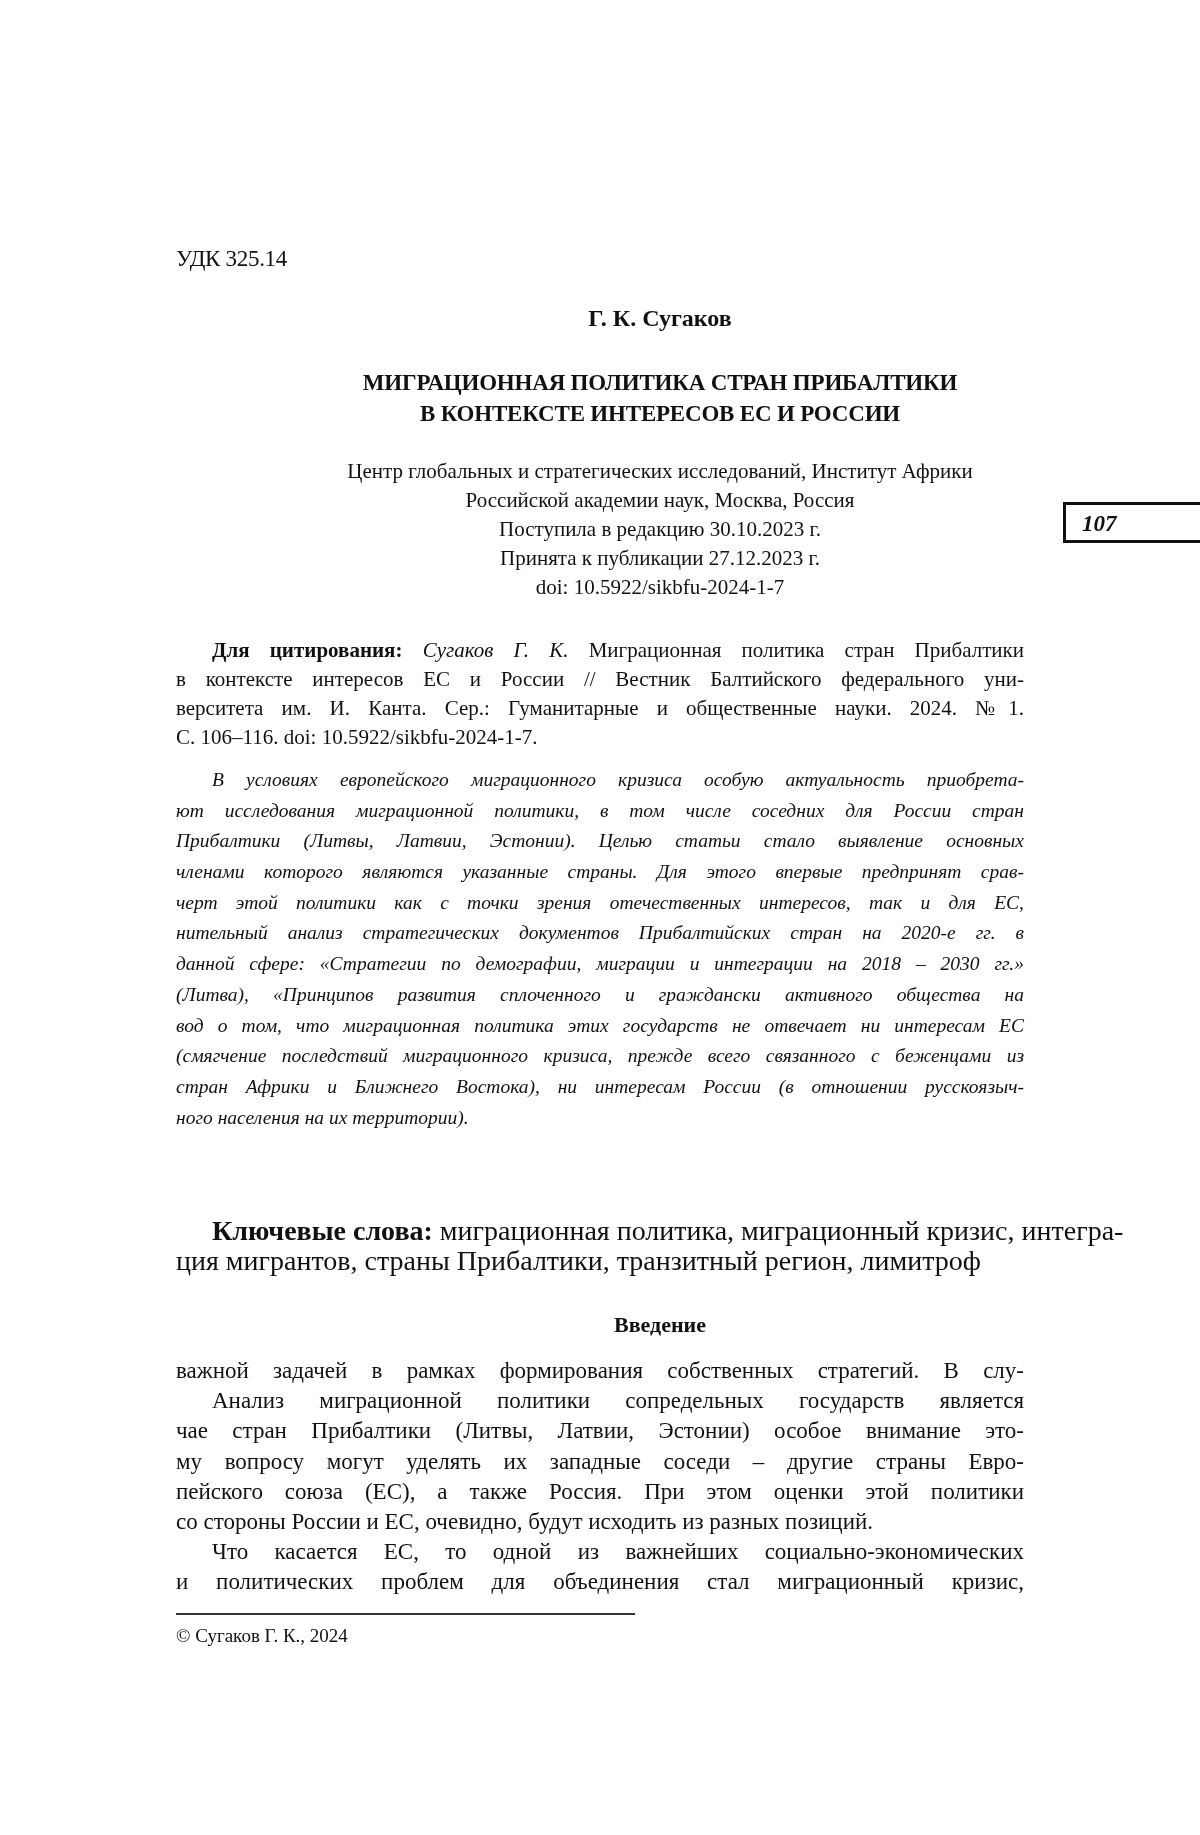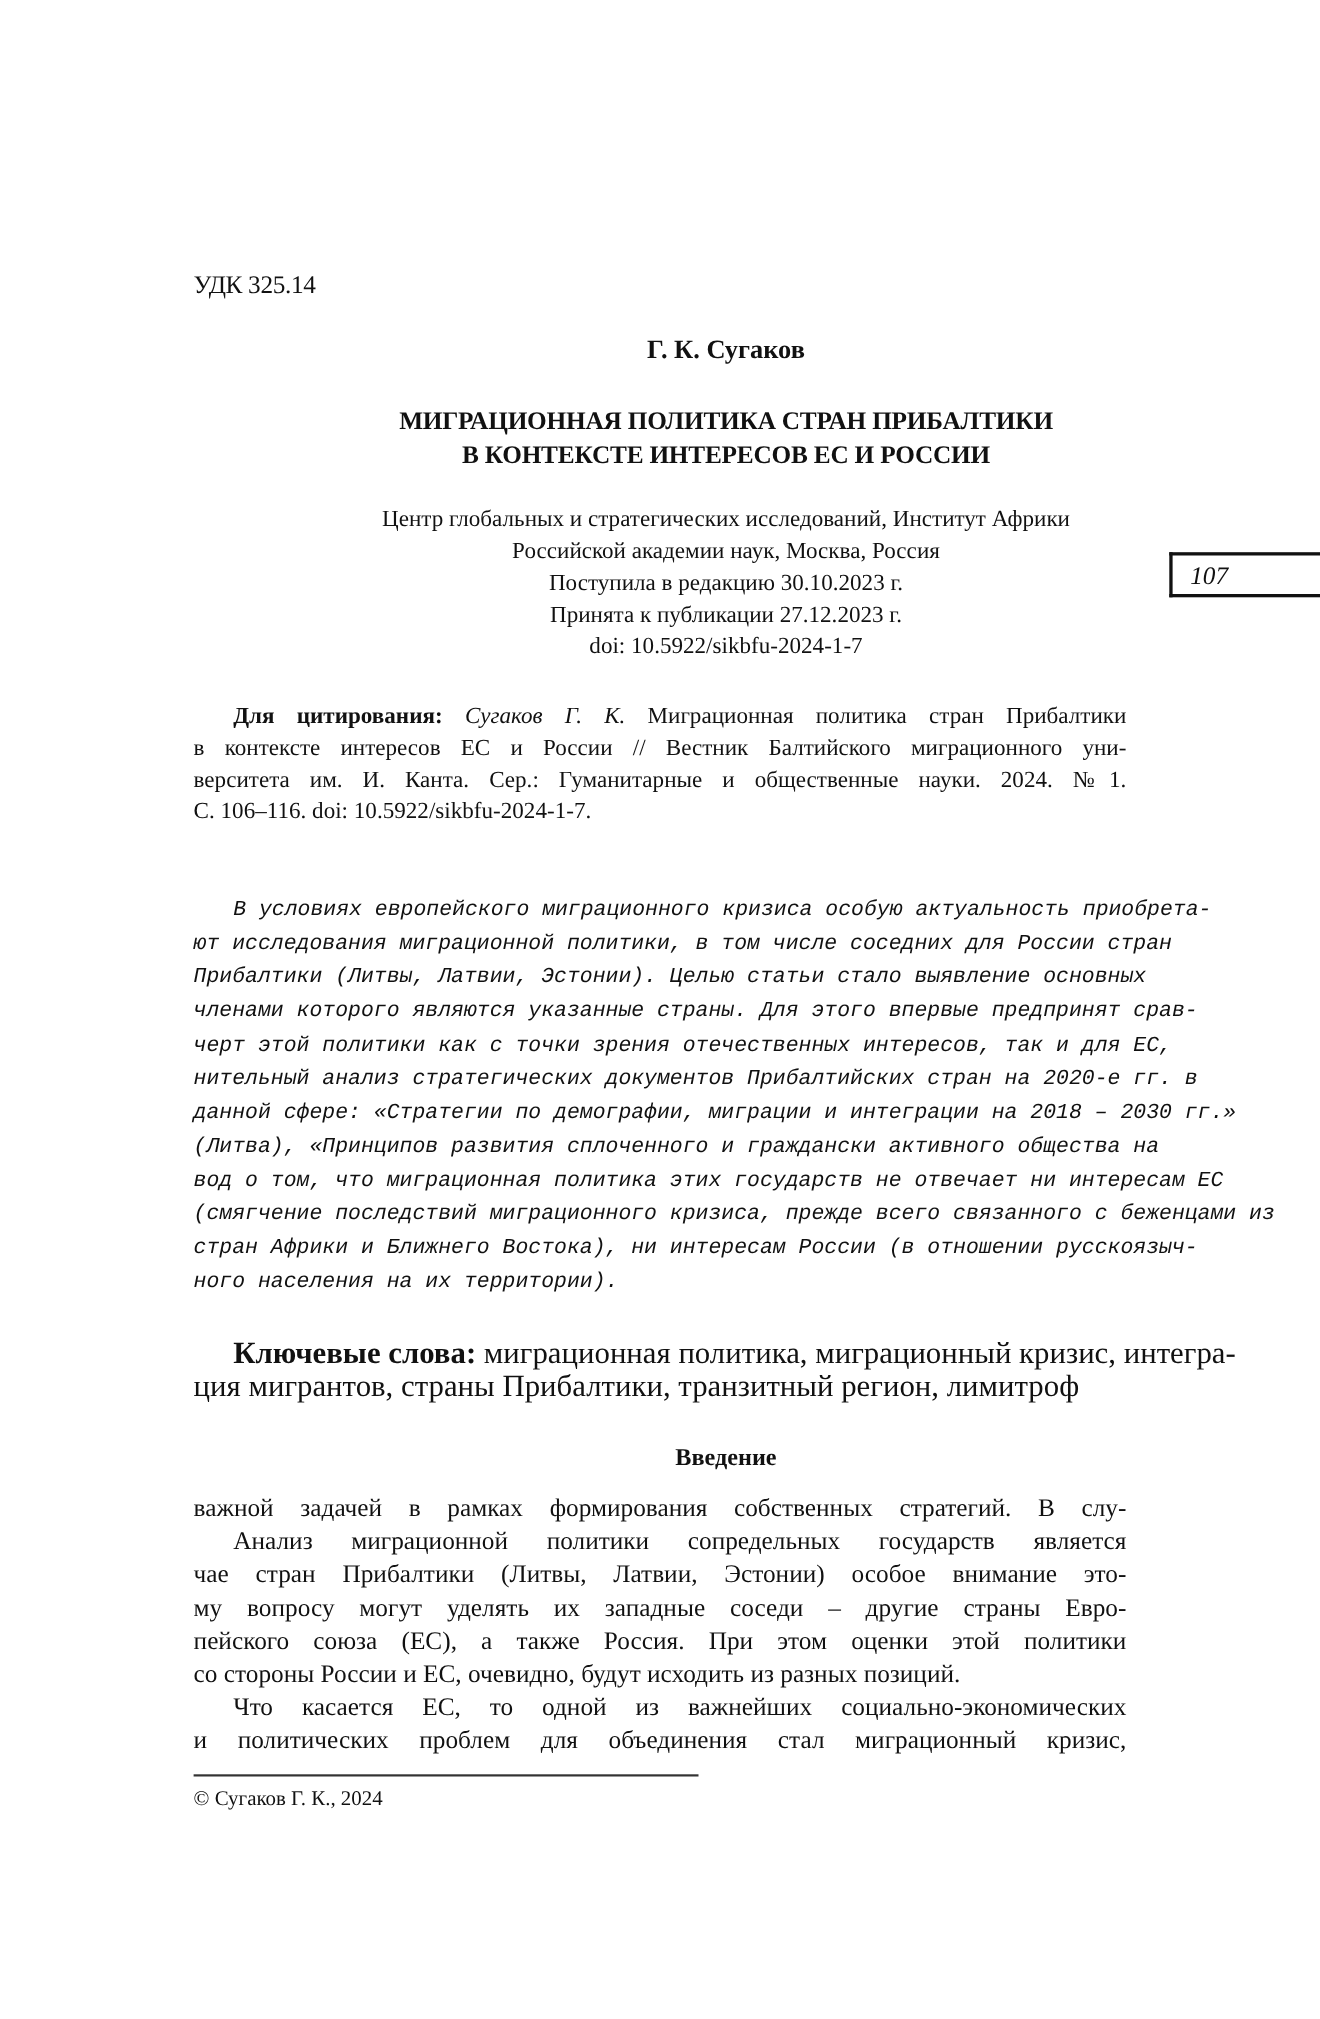--- a/index.html
+++ b/index.html
@@ -7,27 +7,27 @@
   .page { position: absolute; left: 0; top: 0; width: 1200px; height: 1835px; padding-left: 24px; }
   .ln { position: absolute; white-space: nowrap; font-family: "Liberation Serif", "DejaVu Serif", serif; }
   .udk { left: 176px; top: 246px; font-size: 23px; letter-spacing: -0.3px; }
   .author { left: 0; width: 1200px; top: 305px; text-align: center; font-size: 24px; font-weight: bold; padding-left: 0; }
   .author span { display: inline-block; margin-left: 120px; }
   .title { left: 0; width: 1200px; text-align: center; font-size: 23px; font-weight: bold; letter-spacing: -0.2px; }
   .title span { display: inline-block; margin-left: 120px; }
   .aff { left: 0; width: 1200px; text-align: center; font-size: 21px; }
   .aff span { display: inline-block; margin-left: 120px; }
   .pagenum { position: absolute; left: 1063px; top: 502px; width: 150px; height: 41px; border: 3px solid #111; box-sizing: border-box; border-right: none; }
-  .pagenum span { position: absolute; left: 16px; top: 6px; font-family: "Liberation Serif", serif; font-size: 23px; font-weight: normal; font-style: italic; }
+  .pagenum span { position: absolute; left: 16px; top: 6px; font-family: "Liberation Serif", serif; font-size: 23px; font-weight: bold; font-style: italic; }
   .para { position: absolute; left: 176px; width: 848px; font-family: "Liberation Serif", "DejaVu Serif", serif; text-align: justify; }
   .para .l { display: block; height: 29px; white-space: nowrap; text-align-last: justify; text-align: justify; }
   .para .l.last { text-align-last: left; }
   .cite { top: 636px; font-size: 21px; }
   .cite .l { height: 29px; line-height: 29px; }
-  .abstract { top: 812px; font-size: 19.5px; font-style: italic; font-family: Liberation Mono, monospace; }
+  .abstract { top: 765px; font-size: 19.5px; font-style: italic; }
   .abstract .l { height: 30.7px; line-height: 30.7px; }
   .kw { top: 1216px; font-size: 28px; }
   .kw .l { height: 30px; line-height: 30px; }
   .body { top: 1356px; font-size: 23px; }
   .body .l { height: 30.2px; line-height: 30.2px; }
   .ind { padding-left: 36px; }
   .b { font-weight: bold; }
   .i { font-style: italic; }
   .heading { left: 0; width: 1200px; text-align: center; top: 1312px; font-size: 22px; font-weight: bold; }
   .heading span { display: inline-block; margin-left: 120px; }
@@ -51,21 +51,21 @@
   <div class="ln aff" style="top:517px"><span>Поступила в редакцию 30.10.2023 г.</span></div>
   <div class="ln aff" style="top:546px"><span>Принята к публикации 27.12.2023 г.</span></div>
   <div class="ln aff" style="top:575px"><span>doi: 10.5922/sikbfu-2024-1-7</span></div>
 
   <div class="pagenum">
     <span>107</span>
   </div>
 
   <div class="para cite">
     <span class="l ind"><span class="b">Для цитирования:</span> <span class="i">Сугаков Г. К.</span><span> Миграционная политика стран Прибалтики</span></span>
-    <span class="l">в контексте интересов ЕС и России // Вестник Балтийского миграционного уни-</span>
+    <span class="l">в контексте интересов ЕС и России // Вестник Балтийского федерального уни-</span>
     <span class="l">верситета им. И. Канта. Сер.: Гуманитарные и общественные науки. 2024. №1.</span>
     <span class="l last">С. 106–116. doi: 10.5922/sikbfu-2024-1-7.</span>
   </div>
 
   <div class="para abstract">
     <span class="l ind">В условиях европейского миграционного кризиса особую актуальность приобрета-</span>
     <span class="l">ют исследования миграционной политики, в том числе соседних для России стран</span>
     <span class="l">Прибалтики (Литвы, Латвии, Эстонии). Целью статьи стало выявление основных</span>
     <span class="l">членами которого являются указанные страны. Для этого впервые предпринят срав-</span>
     <span class="l">черт этой политики как с точки зрения отечественных интересов, так и для ЕС,</span>

